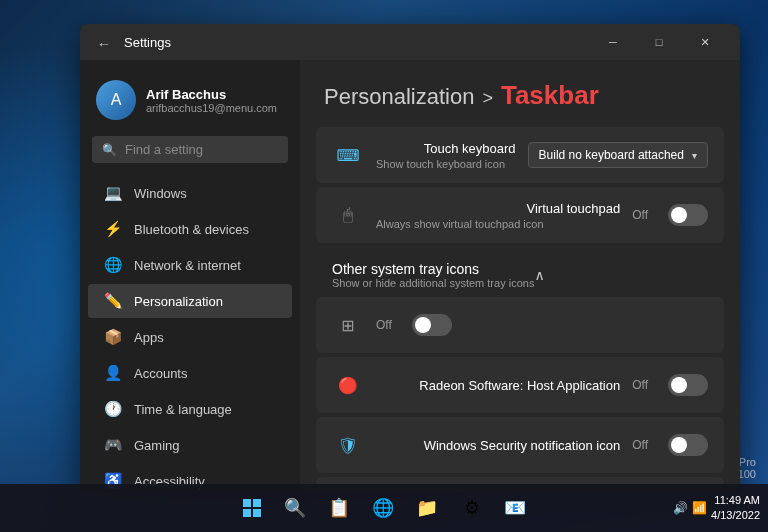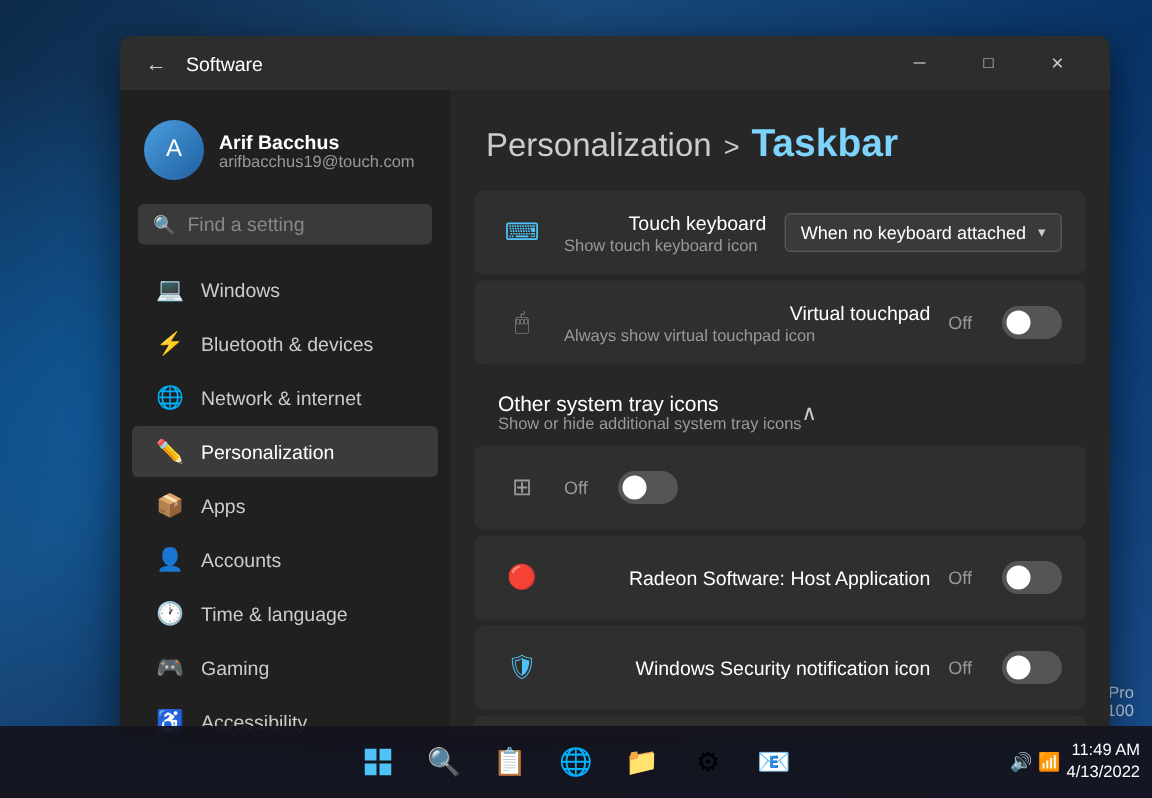--- a/index.html
+++ b/index.html
@@ -220,21 +220,21 @@
       display: flex;
       align-items: baseline;
       gap: 8px;
     }
     .breadcrumb-text {
       font-size: 22px;
       color: #ccc;
       font-weight: 400;
     }
     .breadcrumb-arrow { color: #ccc; font-size: 18px; }
-    .page-title { font-size: 26px; font-weight: 700; color: #7dd3fc; }
+    .page-title { font-size: 26px; font-weight: 700; color: #ef4444; }
 
     
     .settings-section {
       padding: 0 16px;
     }
 
     .setting-item {
       display: flex;
       align-items: center;
       padding: 12px 16px;
@@ -360,36 +360,36 @@
     </div>
   </div>
 </div>
 
 <div class="settings-window">
 
   <div class="title-bar">
     <div class="title-bar-back">
       <span>←</span>
     </div>
-    <span class="title-bar-title">Software</span>
+    <span class="title-bar-title">Settings</span>
     <div class="title-bar-controls">
       <div class="title-ctrl">─</div>
       <div class="title-ctrl">□</div>
       <div class="title-ctrl close">✕</div>
     </div>
   </div>
 
   <div class="window-body">
 
     <div class="sidebar">
       <div class="sidebar-user">
         <div class="user-avatar">A</div>
         <div class="user-info">
           <span class="user-name">Arif Bacchus</span>
-          <span class="user-email">arifbacchus19@touch.com</span>
+          <span class="user-email">arifbacchus19@menu.com</span>
         </div>
       </div>
 
       <div class="search-box">
         <span class="search-icon">🔍</span>
         <input type="text" placeholder="Find a setting" style="">
       </div>
 
       <div class="nav-item">
         <span class="nav-icon">💻</span>
@@ -439,21 +439,21 @@
 
       <div class="settings-section">
 
         <div class="setting-item">
           <div class="setting-icon">⌨</div>
           <div class="setting-text">
             <div class="setting-label">Touch keyboard</div>
             <div class="setting-desc">Show touch keyboard icon</div>
           </div>
           <div class="dropdown-select">
-            <span>When no keyboard attached</span>
+            <span>Build no keyboard attached</span>
             <span class="dropdown-arrow">▾</span>
           </div>
         </div>
 
         <div class="setting-item">
           <div class="setting-icon gray">🖱</div>
           <div class="setting-text">
             <div class="setting-label">Virtual touchpad</div>
             <div class="setting-desc">Always show virtual touchpad icon</div>
           </div>

